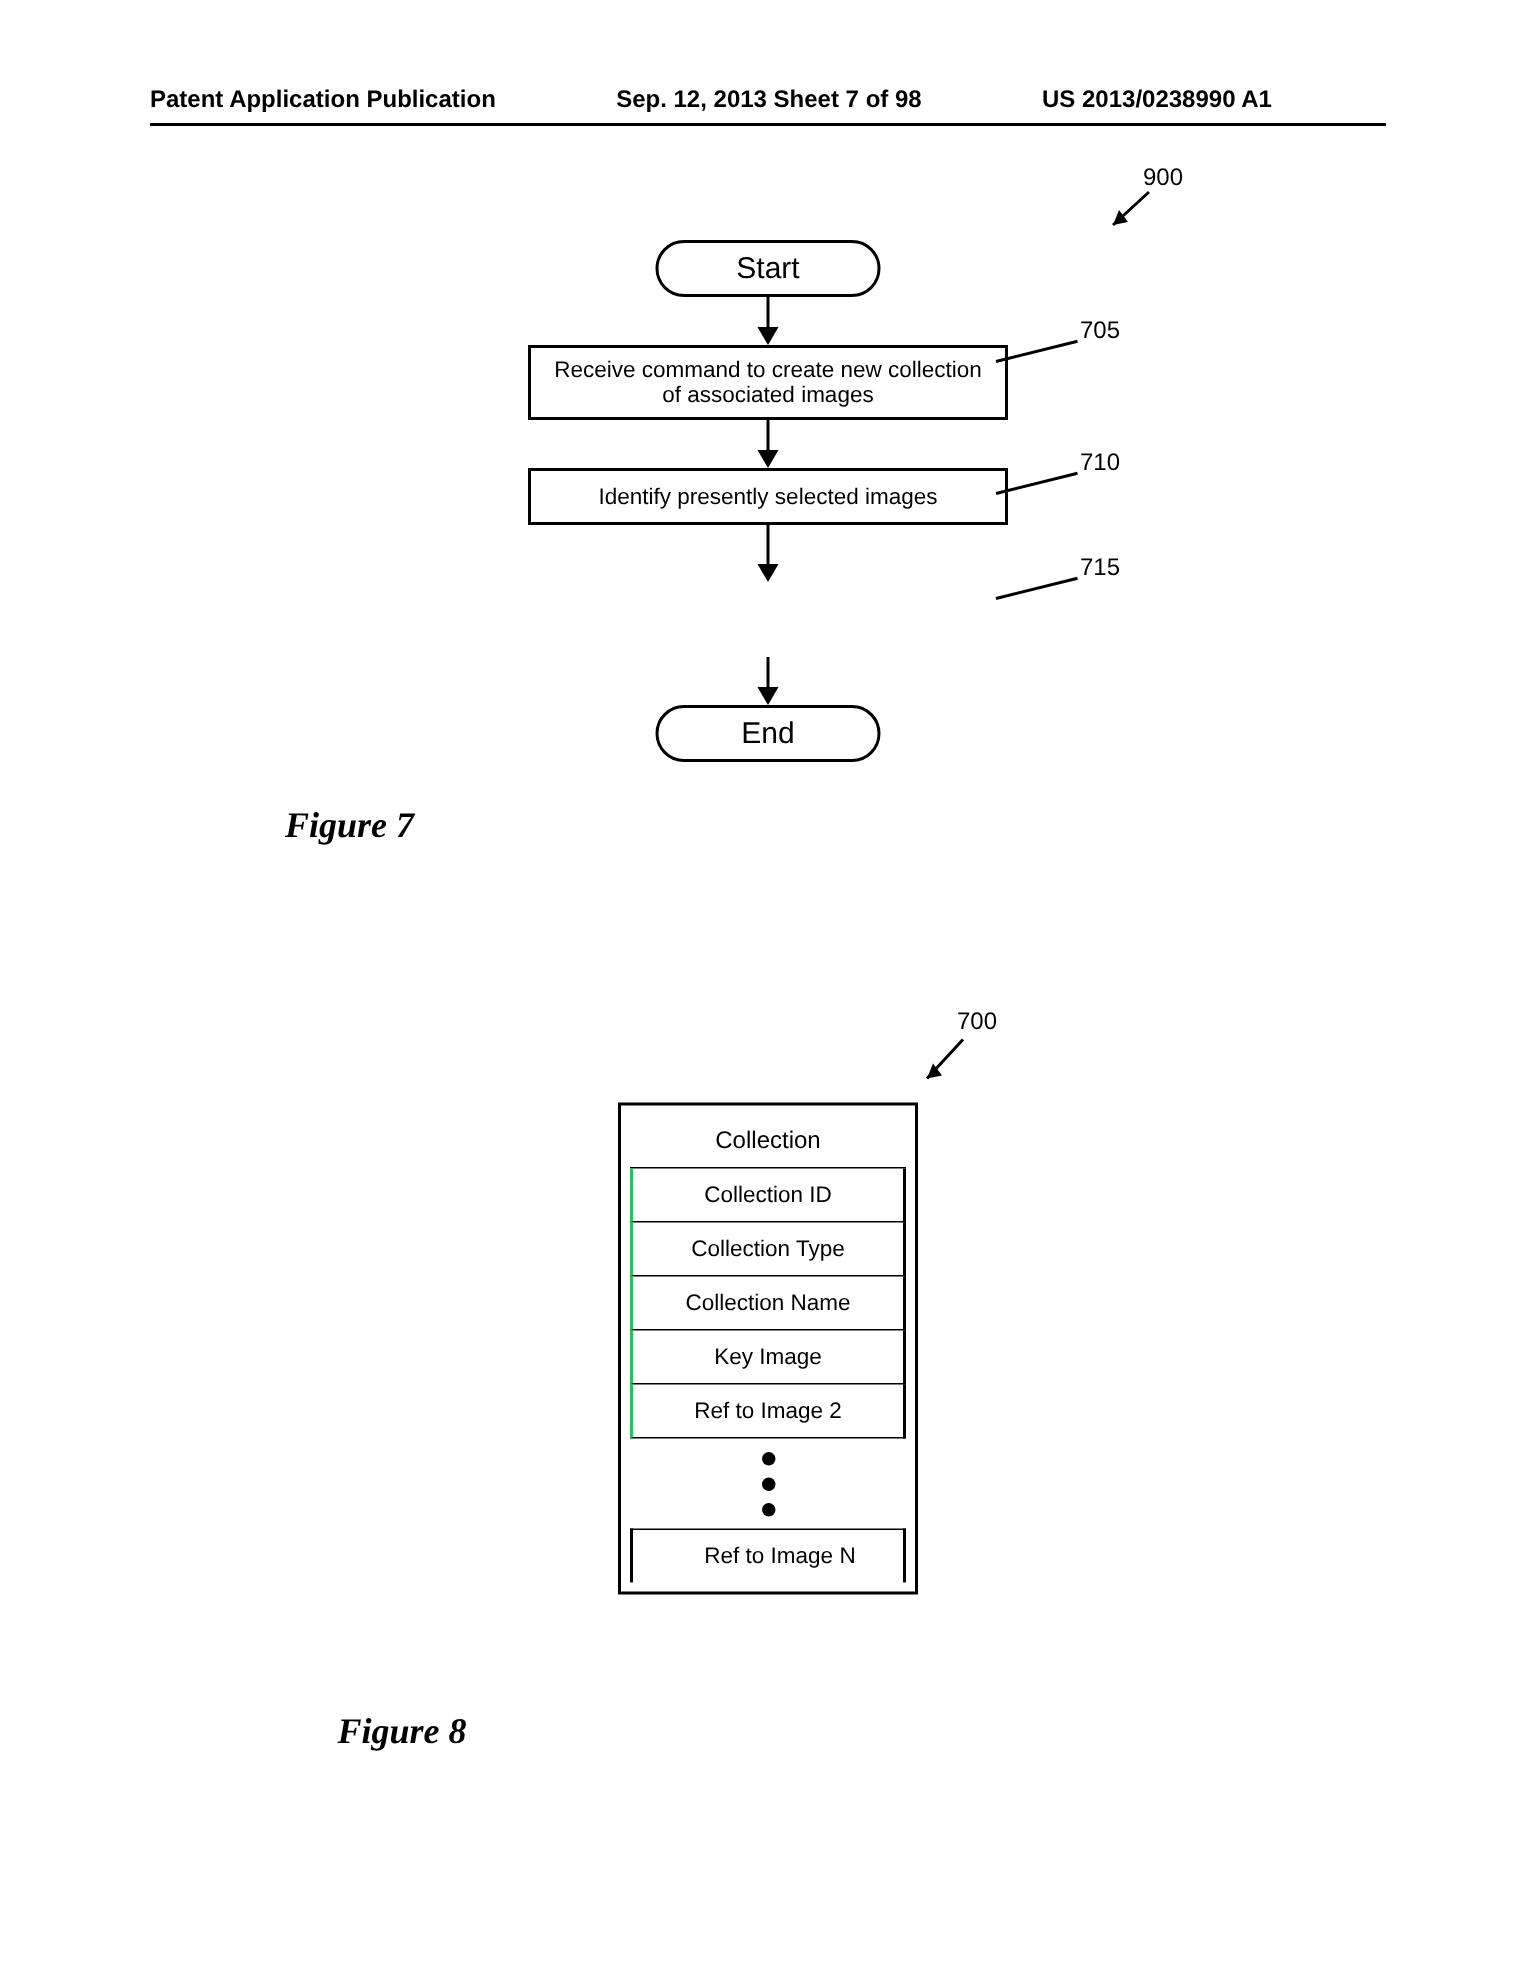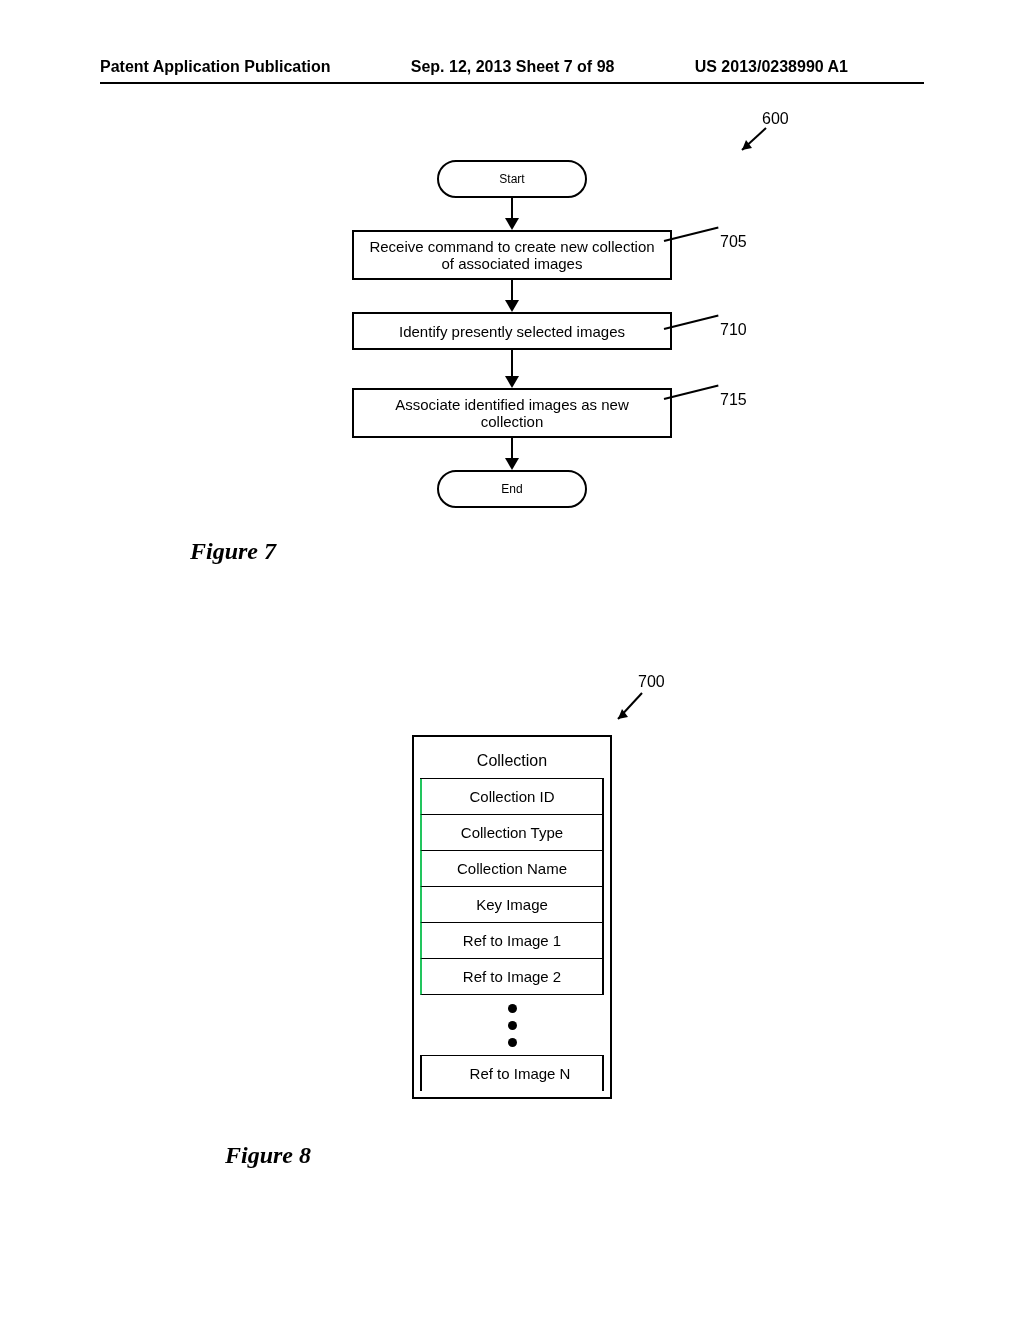--- a/index.html
+++ b/index.html
@@ -44,21 +44,21 @@
   }
   .terminal {
     position: absolute;
     width: 150px;
     height: 38px;
     border: 2px solid #000;
     border-radius: 20px;
     display: flex;
     align-items: center;
     justify-content: center;
-    font-size: 12px;
+    font-size: 20px;
     background: #fff;
     left: 50%;
     transform: translateX(-50%);
   }
   .process {
     position: absolute;
     width: 320px;
     height: 50px;
     border: 2px solid #000;
     display: flex;
@@ -69,21 +69,20 @@
     background: #fff;
     left: 50%;
     transform: translateX(-50%);
     padding: 16px 8px;
   }
   .process.single { height: 38px; }
   .ref-label {
     position: absolute;
     font-size: 16px;
     left: 720px;
-    margin-top: 21px;
   }
   .ref-line {
     position: absolute;
     width: 56px;
     height: 2px;
     background: #000;
     transform-origin: left center;
     left: 664px;
   }
   .arrow-v {
@@ -177,21 +176,21 @@
 <body>
 
 <div class="page-header">
   <span>Patent Application Publication</span>
   <span>Sep. 12, 2013  Sheet 7 of 98</span>
   <span class="right">US 2013/0238990 A1</span>
 </div>
 <div class="header-rule"></div>
 
 <div class="ref-arrow" style="top:120px; left:732px;">
-  <div style="position:absolute; top:-10px; left:30px; font-size:16px;">600</div>
+  <div style="position:absolute; top:-10px; left:30px; font-size:16px;">900</div>
   <svg width="40" height="40">
     <line x1="34" y1="8" x2="10" y2="30" stroke="#000" stroke-width="2"></line>
     <polygon points="10,30 20,28 14,20" fill="#000"></polygon>
   </svg>
 </div>
 
 <div class="flowchart">
   <div class="terminal" style="top:10px;">
     <span>Start</span>
   </div>
@@ -209,23 +208,20 @@
 
   <div class="process single" style="top:162px;text-align:center;">
     <span>Identify presently selected images</span>
   </div>
   <div class="ref-line" style="top:178px; transform: rotate(-14deg);"></div>
   <div class="ref-label" style="top:150px;">710</div>
 
   <div class="arrow-v" style="top:200px; height:28px;"></div>
   <div class="arrowhead" style="top:226px;"></div>
 
-  <div class="process" style="top:238px;">
-    <span>Associate identified images as new collection</span>
-  </div>
   <div class="ref-line" style="top:248px; transform: rotate(-14deg);"></div>
   <div class="ref-label" style="top:220px;">715</div>
 
   <div class="arrow-v" style="top:288px; height:22px;"></div>
   <div class="arrowhead" style="top:308px;"></div>
 
   <div class="terminal" style="top:320px;">
     <span>End</span>
   </div>
 </div>
@@ -251,23 +247,20 @@
   <div class="row">
     <span>Collection Type</span>
   </div>
   <div class="row">
     <span>Collection Name</span>
   </div>
   <div class="row">
     <span>Key Image</span>
   </div>
   <div class="row">
-    <span>Ref to Image 1</span>
-  </div>
-  <div class="row">
     <span>Ref to Image 2</span>
   </div>
   <div class="dots">
     <div class="dot"></div>
     <div class="dot"></div>
     <div class="dot"></div>
   </div>
   <div class="last">
     <span>Ref to Image N</span>
   </div>

